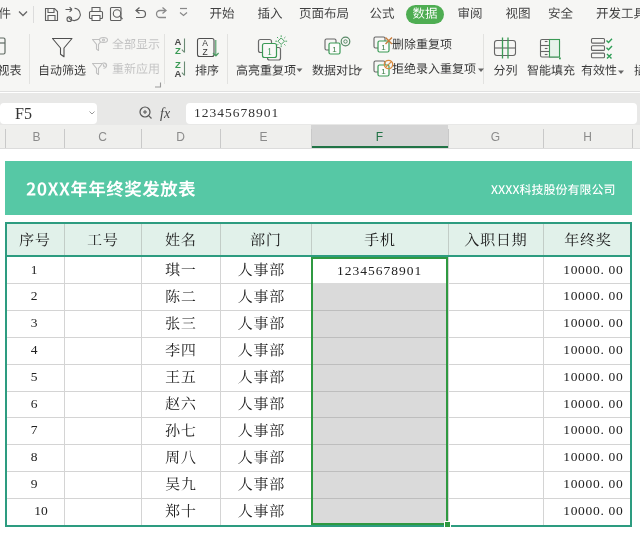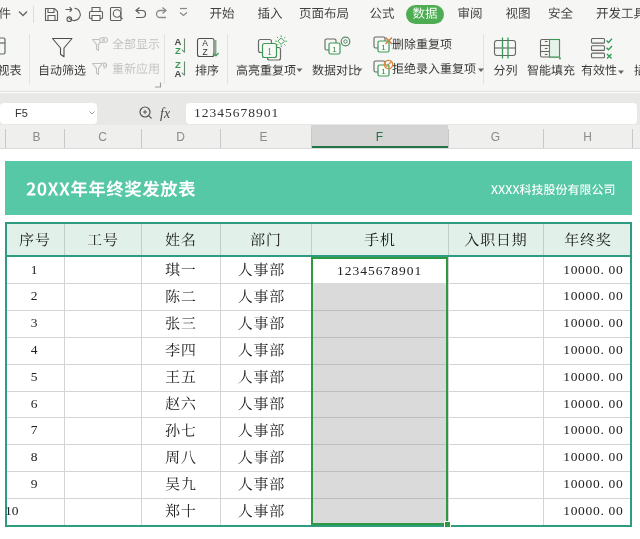--- a/index.html
+++ b/index.html
@@ -1,19 +1,19 @@
 <!DOCTYPE html>
 <html><head><meta charset="utf-8"><style>*{margin:0;padding:0;box-sizing:border-box}html,body{width:640px;height:539px;overflow:hidden;background:#fff;font-family:"Liberation Sans",sans-serif}.ab{position:absolute}#wrap{position:relative;width:640px;height:539px}</style></head><body>
 <div id="wrap">
     <div class="ab" style="left:0;top:0;width:640px;height:92px;background:#f6f6f4;border-bottom:1px solid #e0e0e0"></div>
     <div class="ab" style="left:406px;top:4.5px;width:38px;height:19px;background:#4ead52;border-radius:9.5px"></div>
     <div class="ab" style="left:0;top:93px;width:640px;height:32px;background:#e8e8e7"></div>
     <div class="ab" style="left:0px;top:103px;width:97px;height:21px;background:#fff;border-radius:4px"></div>
     <div class="ab" style="left:186px;top:102.5px;width:451px;height:21.5px;background:#fff;border-radius:4px"></div>
-    <div class="ab" style="left:15px;top:104px;width:60px;height:19px;font-family:Liberation Sans, sans-serif;font-size:11px;color:#333;line-height:19px">F5</div>
+    <div class="ab" style="left:15px;top:104px;width:60px;height:19px;font-family:Liberation Serif, serif;font-size:16px;color:#333;line-height:19px">F5</div>
     <div class="ab" style="left:194px;top:103px;width:200px;height:20px;font-family:'Liberation Serif',serif;font-size:13.5px;letter-spacing:1px;color:#333;line-height:20px">12345678901</div>
     <div class="ab" style="left:0;top:125px;width:640px;height:23px;background:#efefed"></div>
     <div class="ab" style="left:311px;top:125px;width:137px;height:23px;background:#d5d5d5;border-bottom:2.5px solid #217346"></div>
     <div class="ab" style="left:16.5px;top:128px;width:40px;text-align:center;font-size:12px;color:#8b8b8b;line-height:19px">B</div>
     <div class="ab" style="left:82.5px;top:128px;width:40px;text-align:center;font-size:12px;color:#8b8b8b;line-height:19px">C</div>
     <div class="ab" style="left:160.5px;top:128px;width:40px;text-align:center;font-size:12px;color:#8b8b8b;line-height:19px">D</div>
     <div class="ab" style="left:243.5px;top:128px;width:40px;text-align:center;font-size:12px;color:#8b8b8b;line-height:19px">E</div>
     <div class="ab" style="left:475.5px;top:128px;width:40px;text-align:center;font-size:12px;color:#8b8b8b;line-height:19px">G</div>
     <div class="ab" style="left:567.5px;top:128px;width:40px;text-align:center;font-size:12px;color:#8b8b8b;line-height:19px">H</div>
     <div class="ab" style="left:359.5px;top:128px;width:40px;text-align:center;font-size:12px;color:#217346;line-height:19px">F</div>
@@ -63,21 +63,21 @@
     <div class="ab" style="left:5px;top:363.7px;width:58px;height:26.8px;text-align:center;line-height:26.8px;font-family:'Liberation Serif',serif;font-size:13.5px;color:#222">5</div>
     <div class="ab" style="right:16.5px;top:363.7px;width:100px;height:26.8px;text-align:right;line-height:26.8px;font-family:'Liberation Serif',serif;font-size:13.5px;letter-spacing:0.7px;color:#222">10000. 00</div>
     <div class="ab" style="left:5px;top:390.5px;width:58px;height:26.8px;text-align:center;line-height:26.8px;font-family:'Liberation Serif',serif;font-size:13.5px;color:#222">6</div>
     <div class="ab" style="right:16.5px;top:390.5px;width:100px;height:26.8px;text-align:right;line-height:26.8px;font-family:'Liberation Serif',serif;font-size:13.5px;letter-spacing:0.7px;color:#222">10000. 00</div>
     <div class="ab" style="left:5px;top:417.3px;width:58px;height:26.8px;text-align:center;line-height:26.8px;font-family:'Liberation Serif',serif;font-size:13.5px;color:#222">7</div>
     <div class="ab" style="right:16.5px;top:417.3px;width:100px;height:26.8px;text-align:right;line-height:26.8px;font-family:'Liberation Serif',serif;font-size:13.5px;letter-spacing:0.7px;color:#222">10000. 00</div>
     <div class="ab" style="left:5px;top:444.1px;width:58px;height:26.8px;text-align:center;line-height:26.8px;font-family:'Liberation Serif',serif;font-size:13.5px;color:#222">8</div>
     <div class="ab" style="right:16.5px;top:444.1px;width:100px;height:26.8px;text-align:right;line-height:26.8px;font-family:'Liberation Serif',serif;font-size:13.5px;letter-spacing:0.7px;color:#222">10000. 00</div>
     <div class="ab" style="left:5px;top:470.9px;width:58px;height:26.8px;text-align:center;line-height:26.8px;font-family:'Liberation Serif',serif;font-size:13.5px;color:#222">9</div>
     <div class="ab" style="right:16.5px;top:470.9px;width:100px;height:26.8px;text-align:right;line-height:26.8px;font-family:'Liberation Serif',serif;font-size:13.5px;letter-spacing:0.7px;color:#222">10000. 00</div>
-    <div class="ab" style="left:5px;top:497.8px;width:72px;height:26.8px;line-height:26.8px;font-family:'Liberation Serif',serif;font-size:13.5px;color:#222">10</div>
+    <div class="ab" style="left:5px;top:497.8px;width:72px;height:26.8px;text-align:center;line-height:26.8px;font-family:'Liberation Serif',serif;font-size:13.5px;color:#222">10</div>
     <div class="ab" style="right:16.5px;top:497.8px;width:100px;height:26.8px;text-align:right;line-height:26.8px;font-family:'Liberation Serif',serif;font-size:13.5px;letter-spacing:0.7px;color:#222">10000. 00</div>
     <div class="ab" style="left:313px;top:283.3px;width:133px;height:240px;background:#dadada"></div>
     <div class="ab" style="left:313px;top:310.1px;width:133px;height:1px;background:#bdbdbd"></div>
     <div class="ab" style="left:313px;top:336.9px;width:133px;height:1px;background:#bdbdbd"></div>
     <div class="ab" style="left:313px;top:363.7px;width:133px;height:1px;background:#bdbdbd"></div>
     <div class="ab" style="left:313px;top:390.5px;width:133px;height:1px;background:#bdbdbd"></div>
     <div class="ab" style="left:313px;top:417.3px;width:133px;height:1px;background:#bdbdbd"></div>
     <div class="ab" style="left:313px;top:444.1px;width:133px;height:1px;background:#bdbdbd"></div>
     <div class="ab" style="left:313px;top:470.9px;width:133px;height:1px;background:#bdbdbd"></div>
     <div class="ab" style="left:313px;top:497.8px;width:133px;height:1px;background:#bdbdbd"></div>

